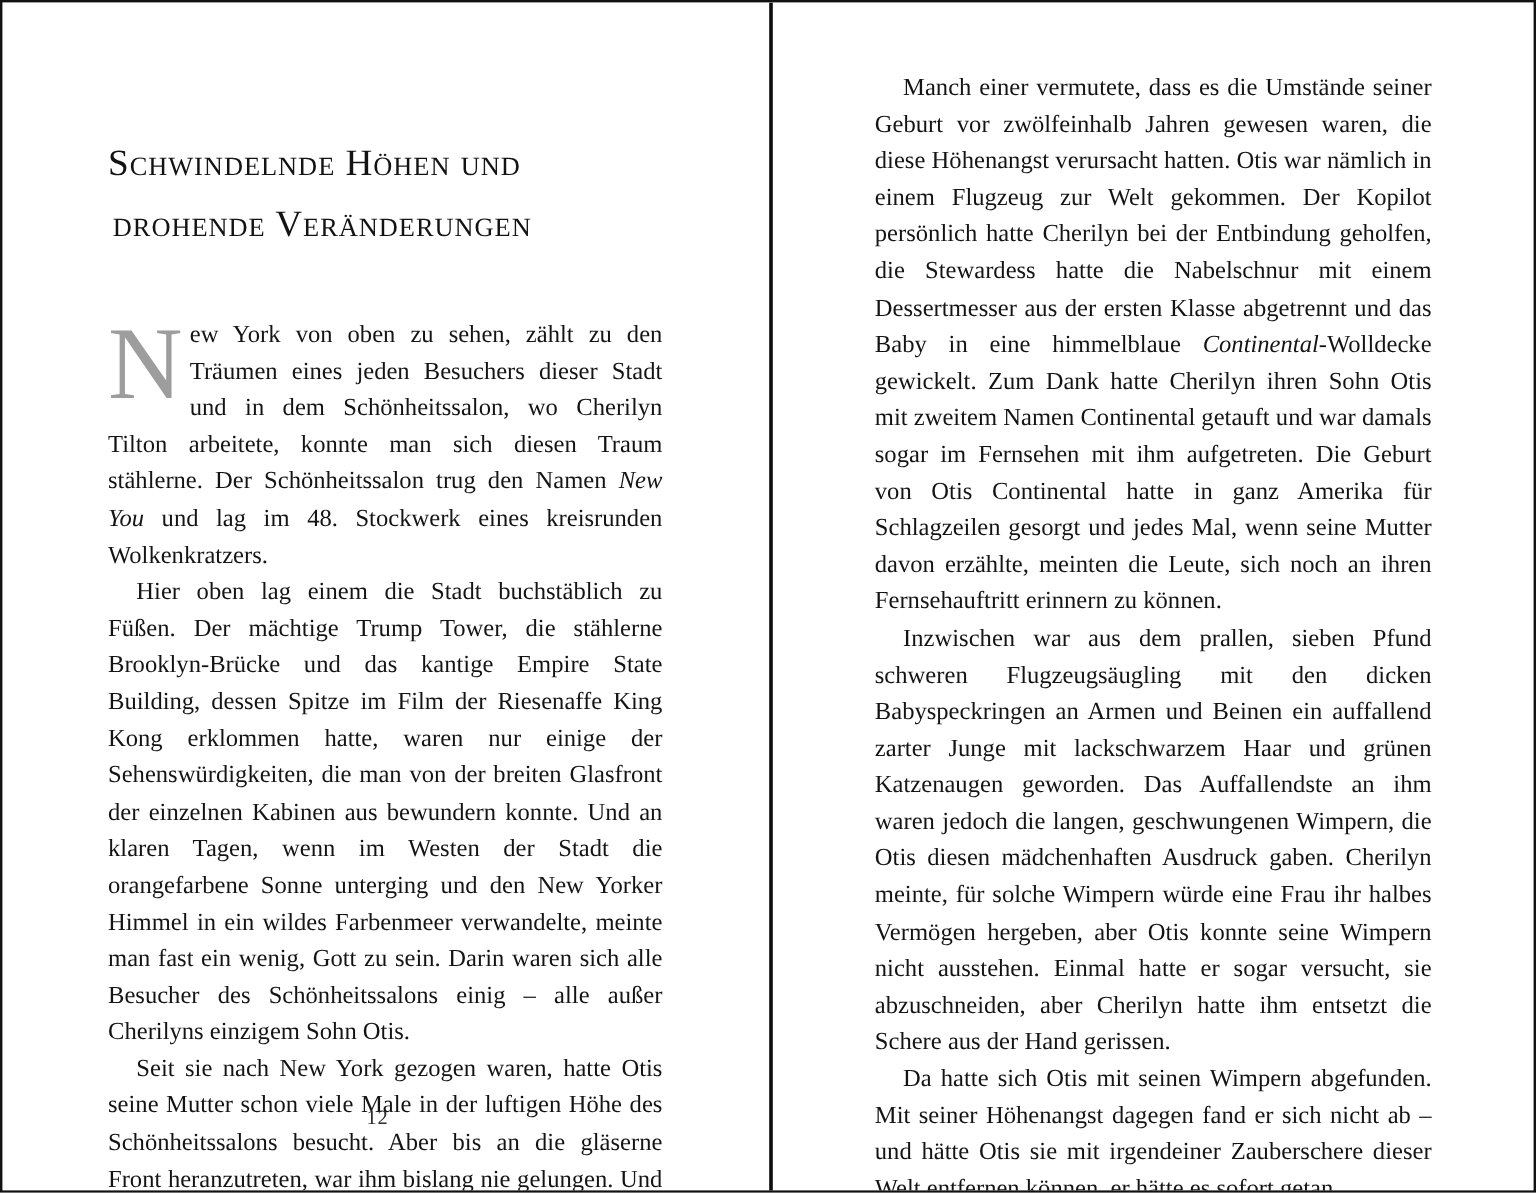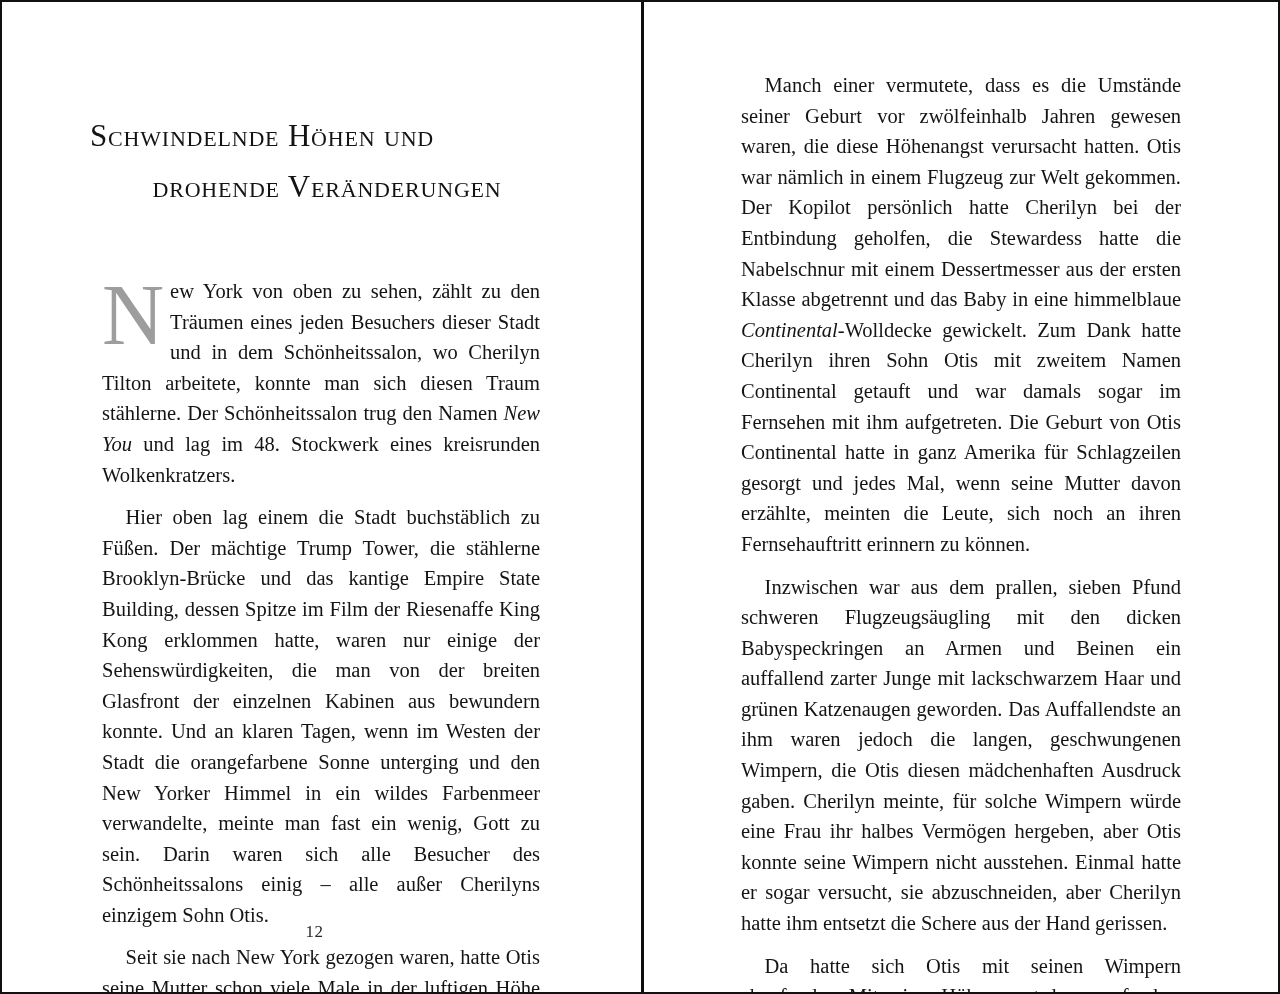--- a/index.html
+++ b/index.html
@@ -70,24 +70,24 @@
     font-size: 31px;
     line-height: 51px;
     font-variant: small-caps;
     letter-spacing: 0.8px;
     color: #131313;
     text-align: left;
     font-weight: normal;
     margin: 0;
   }
   .chapter-title .tline { display: block; }
-  .chapter-title .tline.second { padding-left: 4px; text-align: center; }
+  .chapter-title .tline.second { padding-left: 4px; }
 
   p.para {
-    margin: 12px;
+    margin: 0;
     text-indent: 1.15em;
   }
   p.para.first {
     text-indent: 0;
   }
 
   
   .dropcap {
     float: left;
     font-size: 86px;

